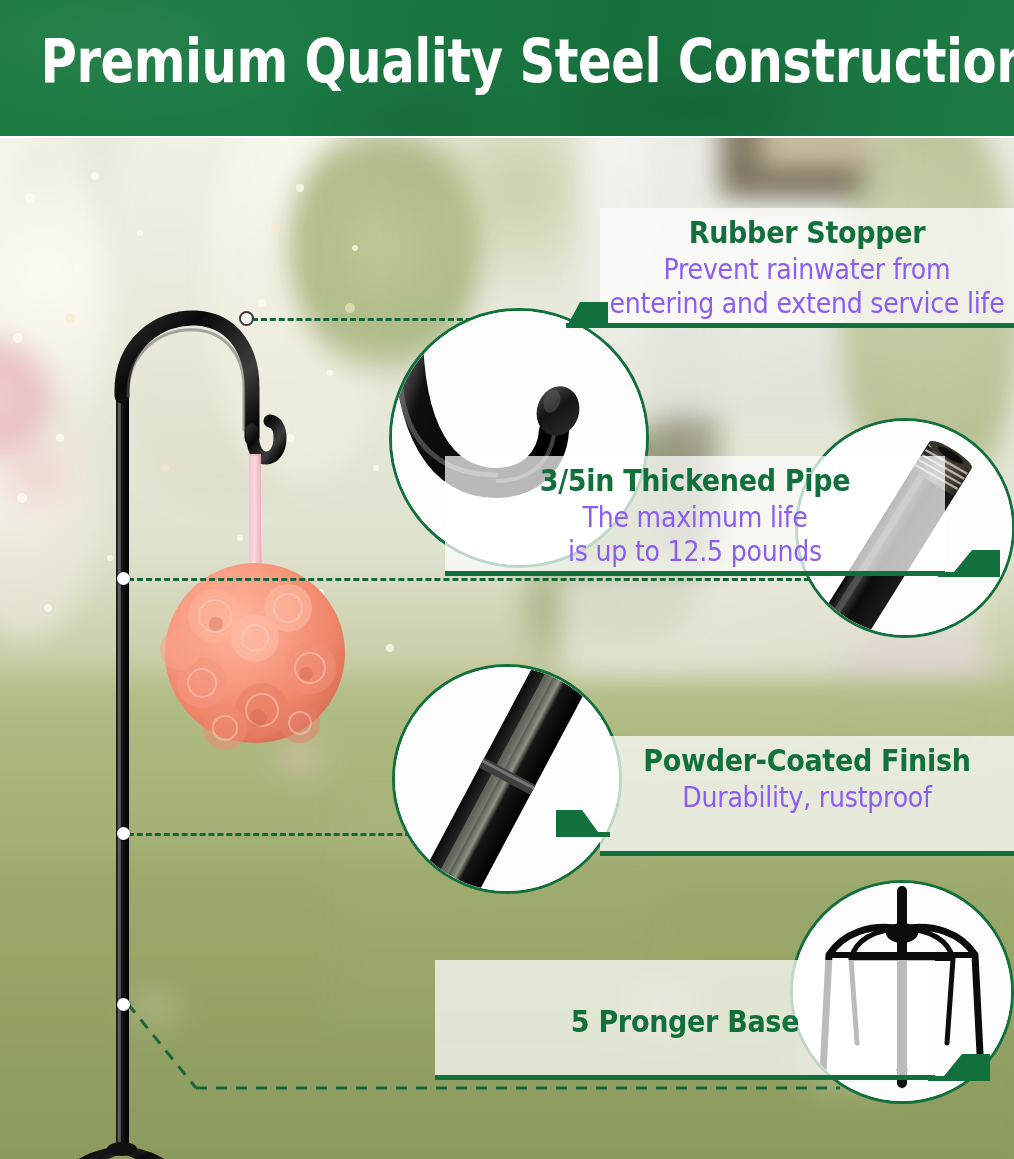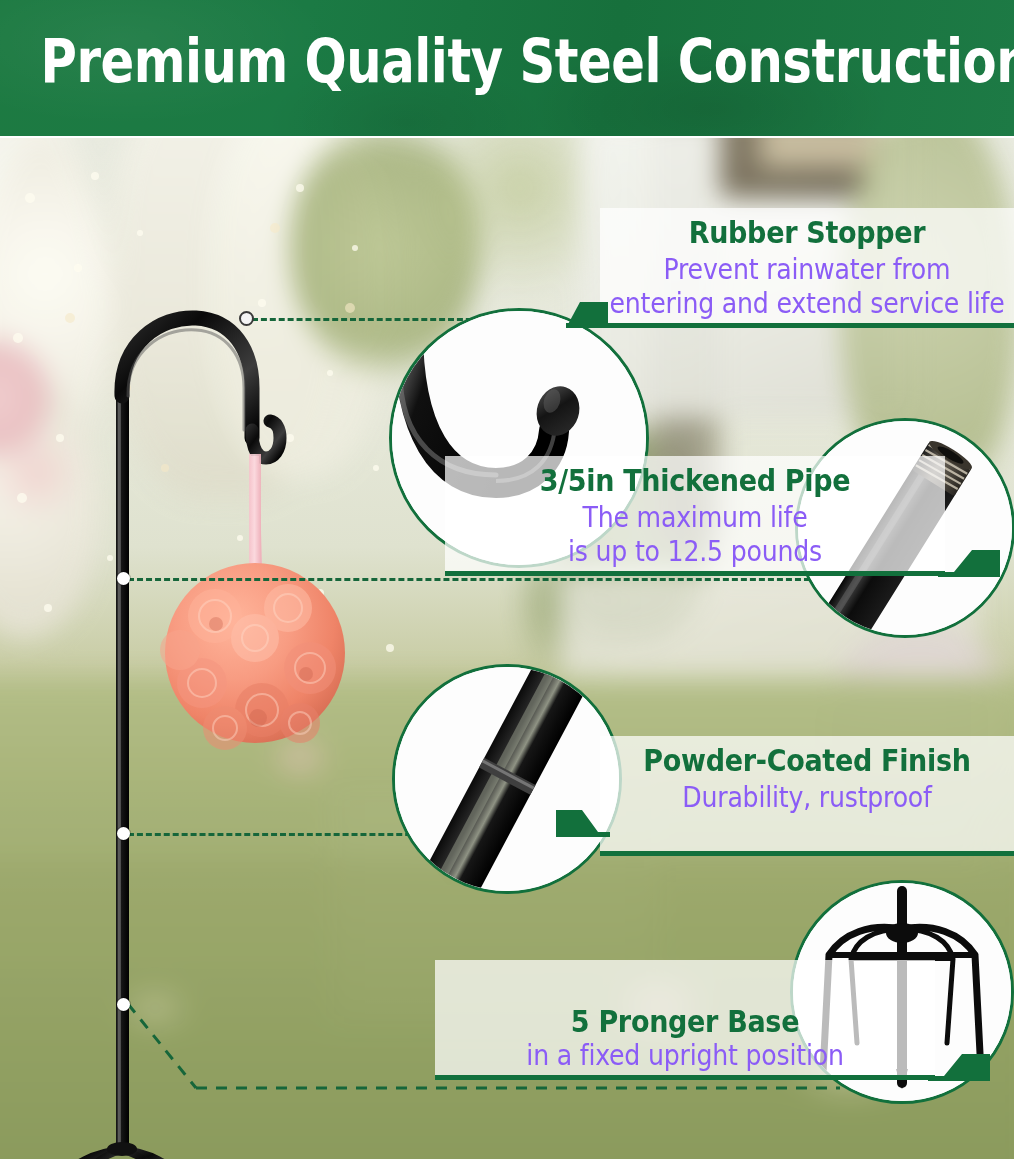--- a/index.html
+++ b/index.html
@@ -363,21 +363,20 @@
             <path d="M58,76 L160,76" stroke-width="4"></path>
           </g>
           <ellipse cx="109" cy="50" rx="16" ry="10" fill="#0c0c0c"></ellipse>
           <path d="M103,186 L109,206 L115,186 Z" fill="#0c0c0c"></path>
         </svg>
       </div>
     </div>
 
     <div class="panel" style="left:435px;top:822px;width:500px;height:120px;">
       <div class="ptxt ptitle" style="top:0;margin-top:45px;">5 Pronger Base</div>
-      <div class="ptxt pline" style="top:80px;">in a fixed upright position</div>
       <div class="rule"></div>
     </div>
     <svg style="position:absolute;left:928px;top:912px;" width="70" height="34">
       <path d="M0,26 L0,31 L62,31 L62,4 L34,4 L16,26 Z" fill="#12703c"></path>
     </svg>
 
   </div>
 </div>
 
 </body></html>

